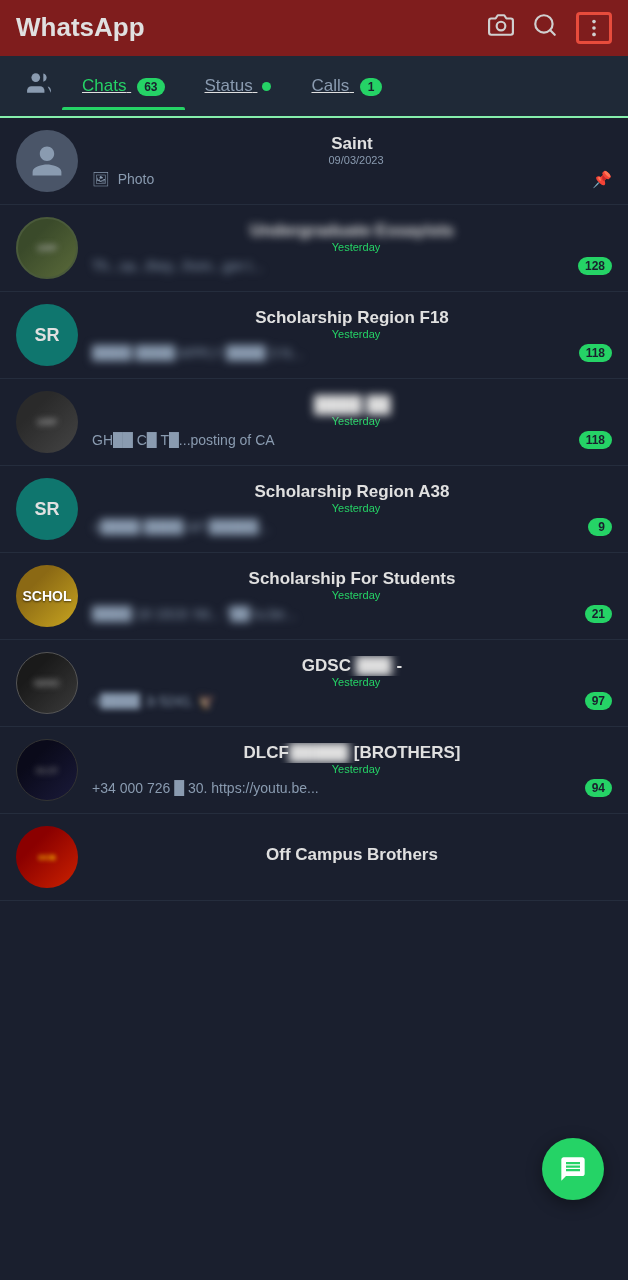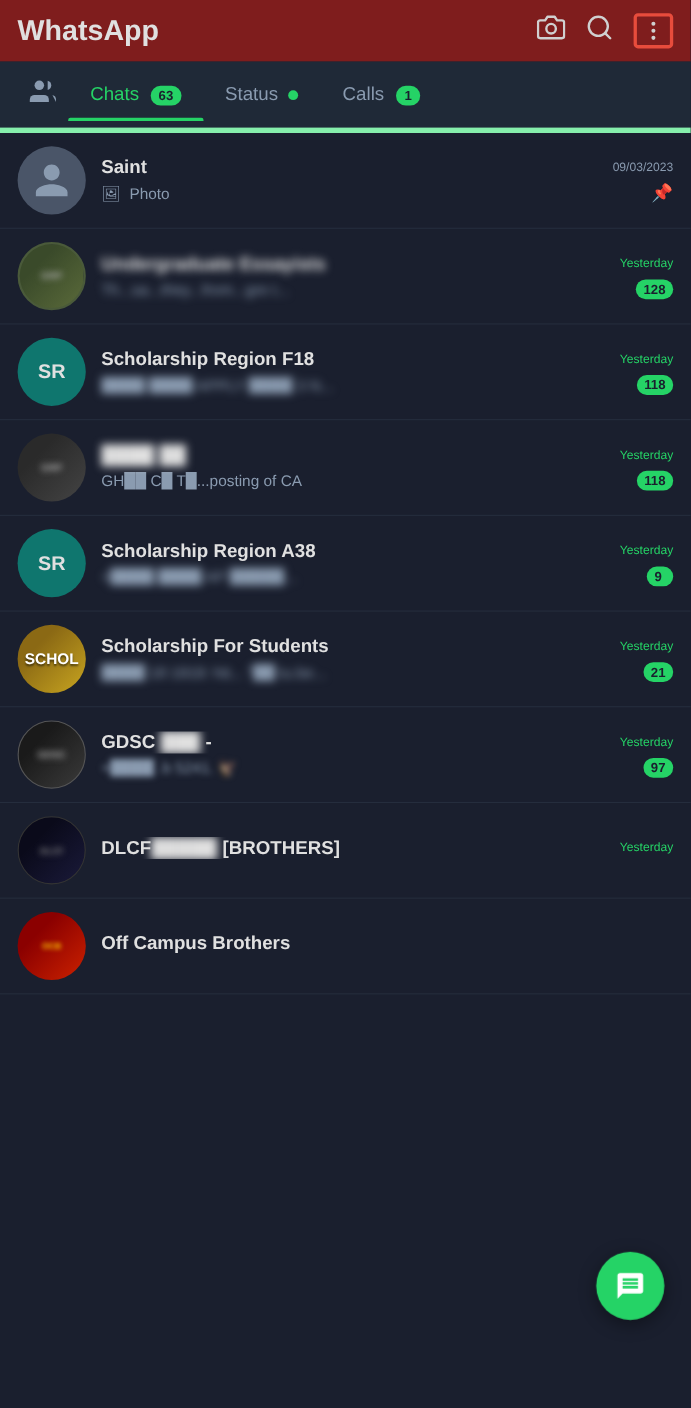--- a/index.html
+++ b/index.html
@@ -43,21 +43,22 @@
       align-items: center;
       justify-content: center;
     }
 
     
     .tabs {
       background-color: #1f2937;
       display: flex;
       align-items: center;
       padding: 0 16px;
-      border-bottom: 5px solid #86efac;
+      border-bottom: 2px solid #86efac;
+      text-decoration: underline;
     }
     .tab-communities {
       padding: 14px 10px;
       color: #8a9bb0;
       font-size: 22px;
       cursor: pointer;
     }
     .tab {
       padding: 14px 20px;
       font-size: 17px;
@@ -144,20 +145,21 @@
     }
     .chat-content {
       flex: 1;
       min-width: 0;
     }
     .chat-header-row {
       display: flex;
       justify-content: space-between;
       align-items: center;
       margin-bottom: 4px;
+      flex-direction: column;
     }
     .chat-name {
       font-size: 17px;
       font-weight: 600;
       color: #e0e0e0;
       white-space: nowrap;
       overflow: hidden;
       text-overflow: ellipsis;
       max-width: 340px;
     }
@@ -185,21 +187,21 @@
       flex: 1;
     }
     .unread-badge {
       background-color: #25d366;
       color: #1a1f2e;
       border-radius: 12px;
       font-size: 12px;
       font-weight: 700;
       padding: 2px 7px;
       min-width: 24px;
-      text-align: left;
+      text-align: right;
       flex-shrink: 0;
       margin-left: 8px;
     }
     .pin-icon {
       color: #8a9bb0;
       font-size: 16px;
       margin-left: 8px;
     }
 
     
@@ -427,20 +429,24 @@
 
   <div class="chat-item">
     <div class="avatar avatar-img-sim" style="background: linear-gradient(135deg, #0a0a1a 30%, #1a1a3a 100%); border: 1px solid #333;">
       <span style="font-size:8px; color:#888; filter:blur(3px);">DLCF</span>
     </div>
     <div class="chat-content">
       <div class="chat-header-row">
         <span class="chat-name">DLCF<span style="filter:blur(4px);">█████</span> [BROTHERS]</span>
         <span class="chat-time">Yesterday</span>
       </div>
+      <div class="chat-preview-row">
+        <span class="chat-preview">+34 000 726 █ 30. https://youtu.be...</span>
+        <span class="unread-badge">94</span>
+      </div>
     </div>
   </div>
 
   <div class="chat-item">
     <div class="avatar avatar-img-sim" style="background: linear-gradient(135deg, #8b0000 30%, #cc2200 100%);">
       <span style="font-size:8px; color:#ffcc00; font-weight:700; filter:blur(2px);">OCB</span>
     </div>
     <div class="chat-content">
       <div class="chat-header-row">
         <span class="chat-name">Off Campus Brothers</span>

